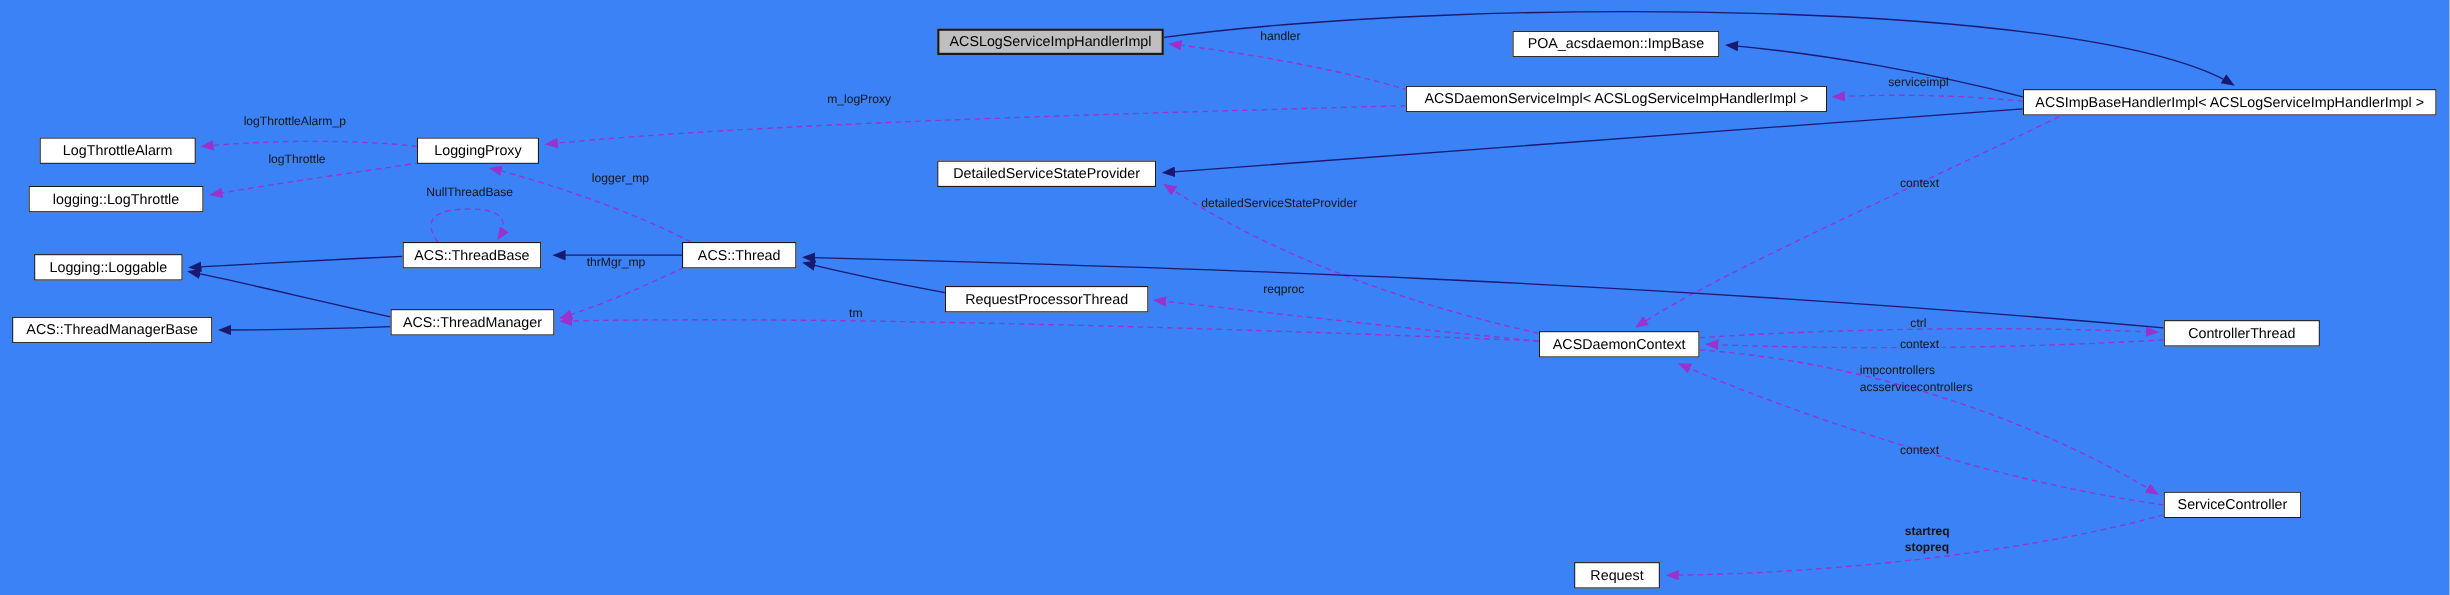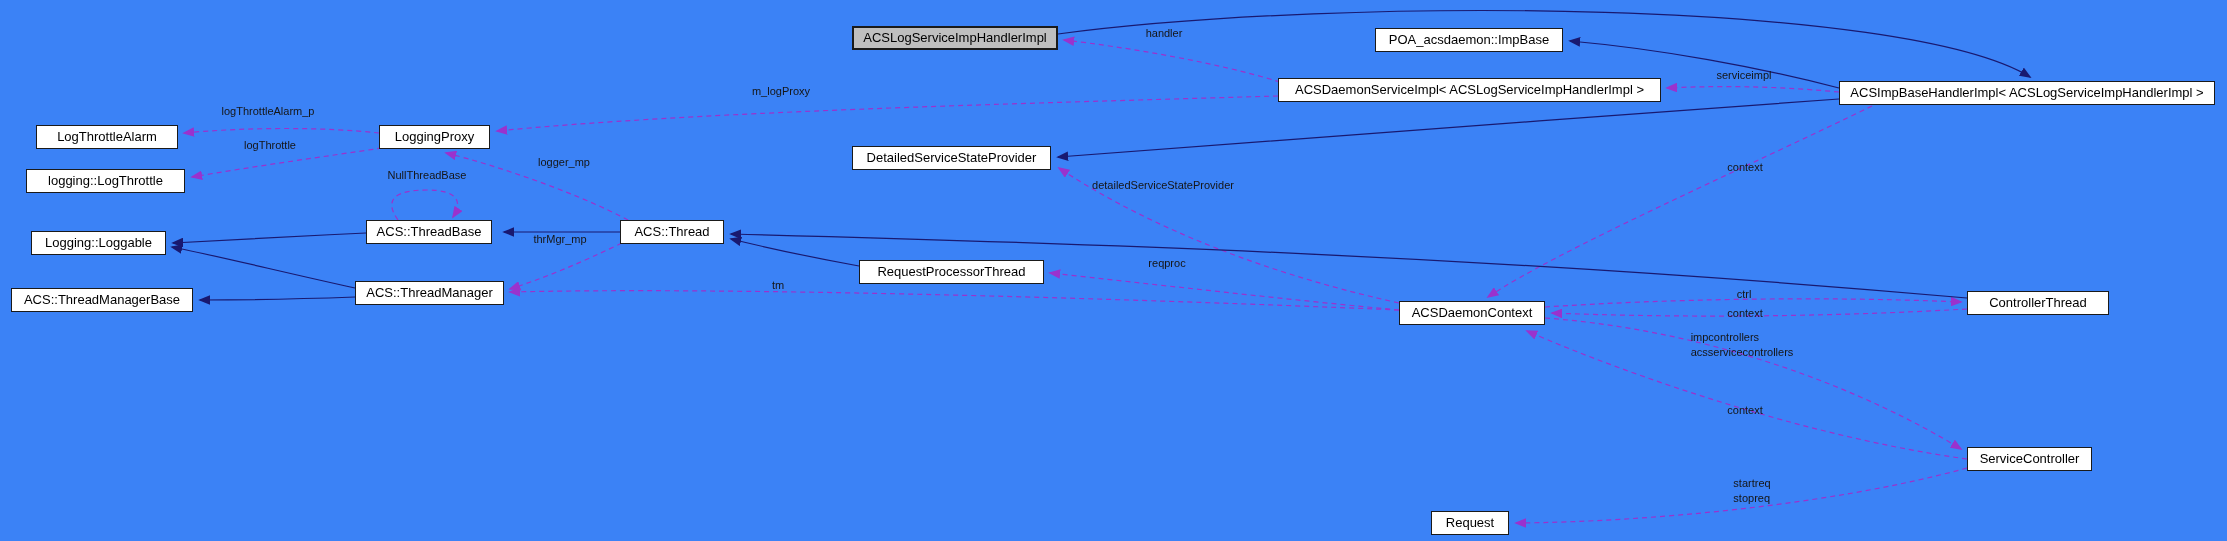--- a/index.html
+++ b/index.html
@@ -120,16 +120,16 @@
   <div class="elabel" style="left:560px; top:232px;">thrMgr_mp</div>
   <div class="elabel" style="left:778px; top:278px;">tm</div>
   <div class="elabel" style="left:1163px; top:178px;">detailedServiceStateProvider</div>
   <div class="elabel" style="left:1167px; top:256px;">reqproc</div>
   <div class="elabel" style="left:1745px; top:160px;">context</div>
   <div class="elabel" style="left:1744px; top:287px;">ctrl</div>
   <div class="elabel" style="left:1745px; top:306px;">context</div>
   <div class="elabel" style="left:1742px; top:330px;">impcontrollers
 acsservicecontrollers</div>
   <div class="elabel" style="left:1745px; top:403px;">context</div>
-  <div class="elabel" style="left:1752px; top:476px;">startreq
+  <div class="elabel" style="left:1752px; top:476px;font-weight:bold;">startreq
 stopreq</div>
 
 </div>
 
 </body></html>

